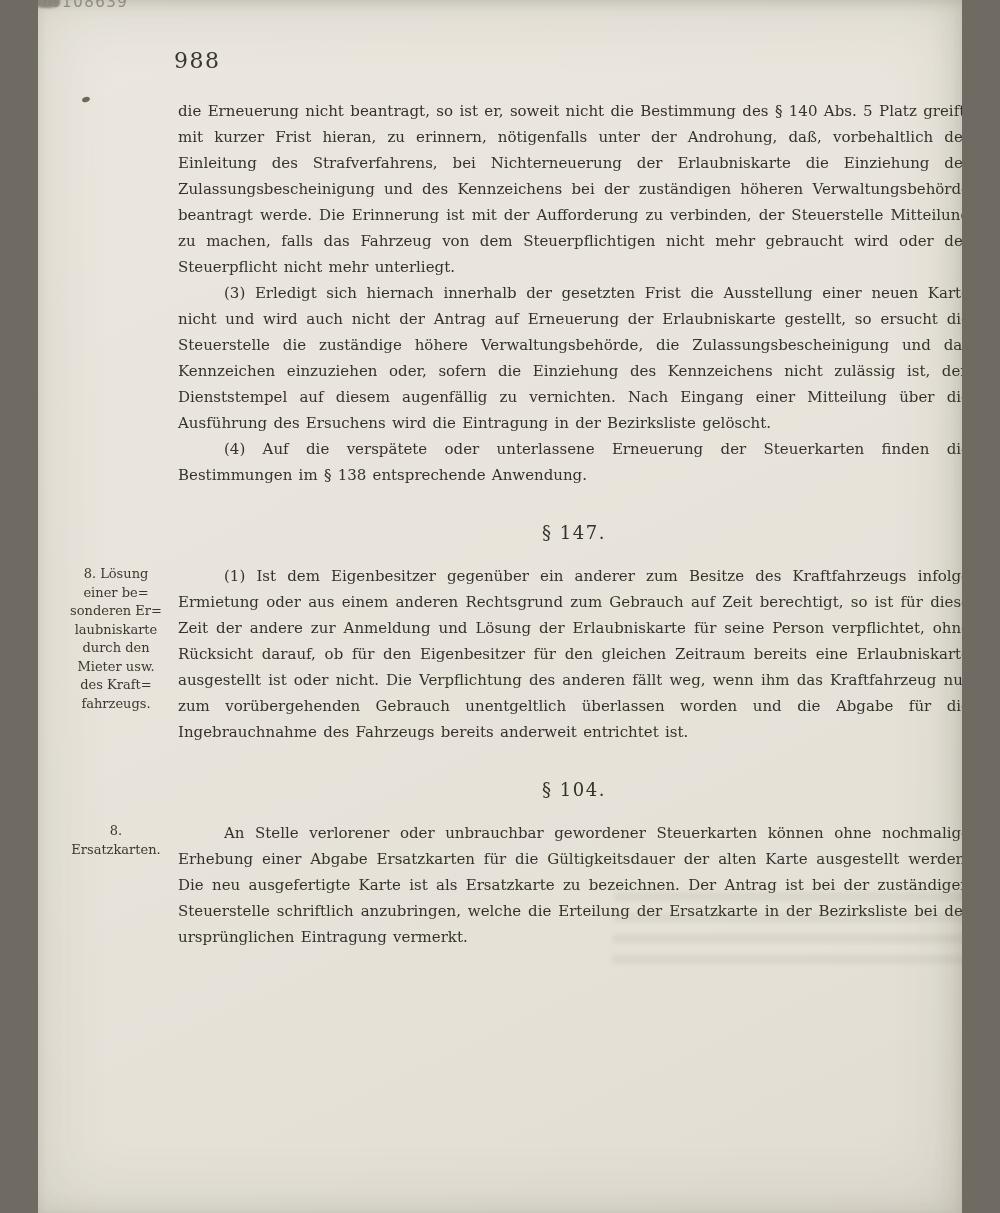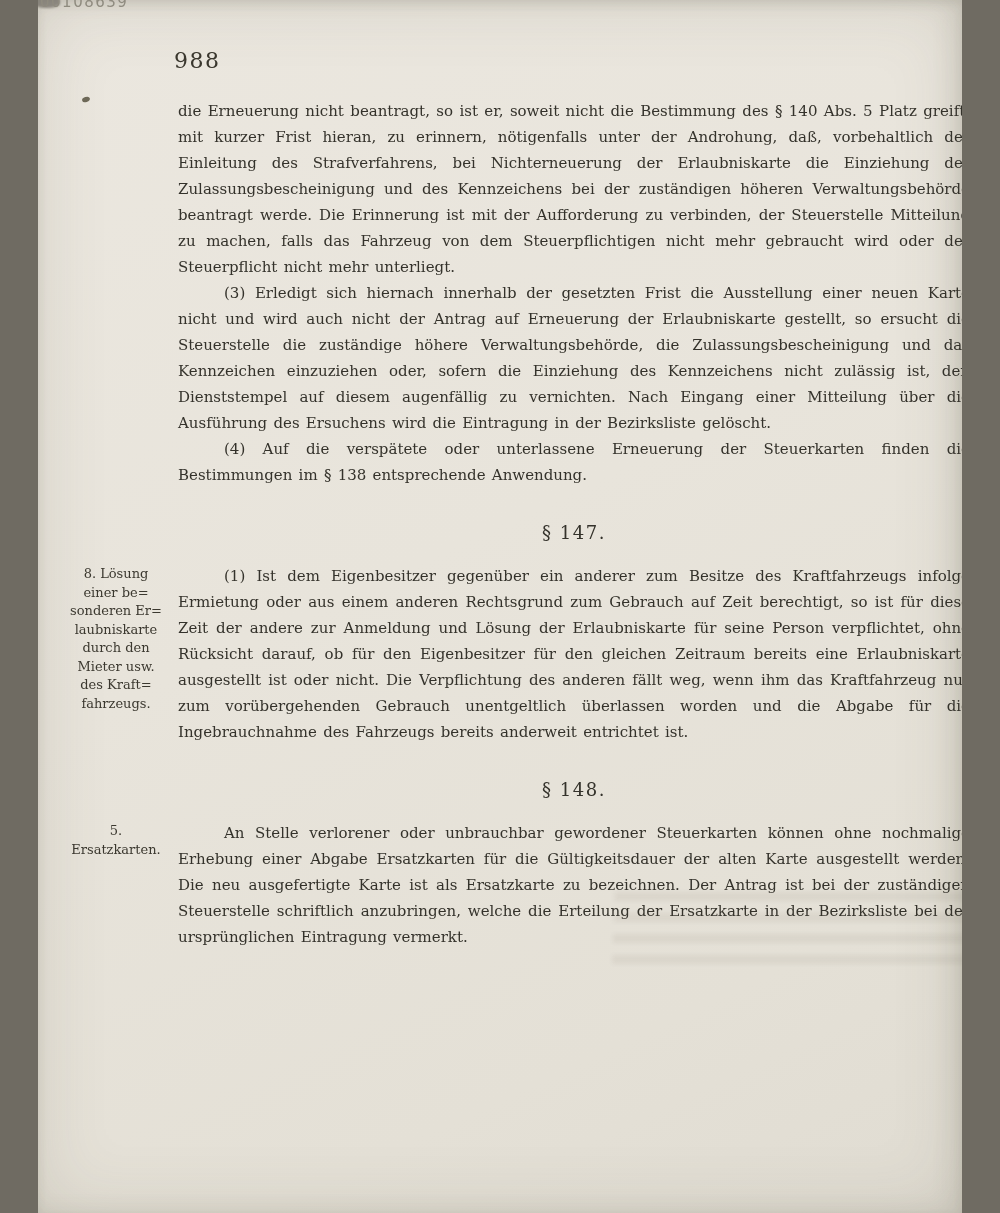--- a/index.html
+++ b/index.html
@@ -132,25 +132,25 @@
 Mieter usw.
 des Kraft=
 fahrzeugs.</div>
     </div>
     <div class="text-cell">
       <p class="para indent">(1) Ist dem Eigenbesitzer gegenüber ein anderer zum Besitze des Kraftfahrzeugs infolge Ermietung oder aus einem anderen Rechtsgrund zum Gebrauch auf Zeit berechtigt, so ist für diese Zeit der andere zur Anmeldung und Lösung der Erlaubniskarte für seine Person verpflichtet, ohne Rücksicht darauf, ob für den Eigenbesitzer für den gleichen Zeitraum bereits eine Erlaubniskarte ausgestellt ist oder nicht. Die Verpflichtung des anderen fällt weg, wenn ihm das Kraftfahrzeug nur zum vorübergehenden Gebrauch unentgeltlich überlassen worden und die Abgabe für die Ingebrauchnahme des Fahrzeugs bereits anderweit entrichtet ist.</p>
     </div>
 
     <div class="note-cell"></div>
     <div class="text-cell">
-      <h2 class="section-heading">§ 148.</h2>
+      <h2 class="section-heading">§ 104.</h2>
     </div>
 
     <div class="note-cell">
-      <div class="margin-note">5. Ersatzkarten.</div>
+      <div class="margin-note">8. Ersatzkarten.</div>
     </div>
     <div class="text-cell">
       <p class="para indent">An Stelle verlorener oder unbrauchbar gewordener Steuerkarten können ohne nochmalige Erhebung einer Abgabe Ersatzkarten für die Gültigkeitsdauer der alten Karte ausgestellt werden. Die neu ausgefertigte Karte ist als Ersatzkarte zu bezeichnen. Der Antrag ist bei der zuständigen Steuerstelle schriftlich anzubringen, welche die Erteilung der Ersatzkarte in der Bezirksliste bei der ursprünglichen Eintragung vermerkt.</p>
     </div>
 
   </div>
 
   <div class="show-through"></div>
 
 </div>

